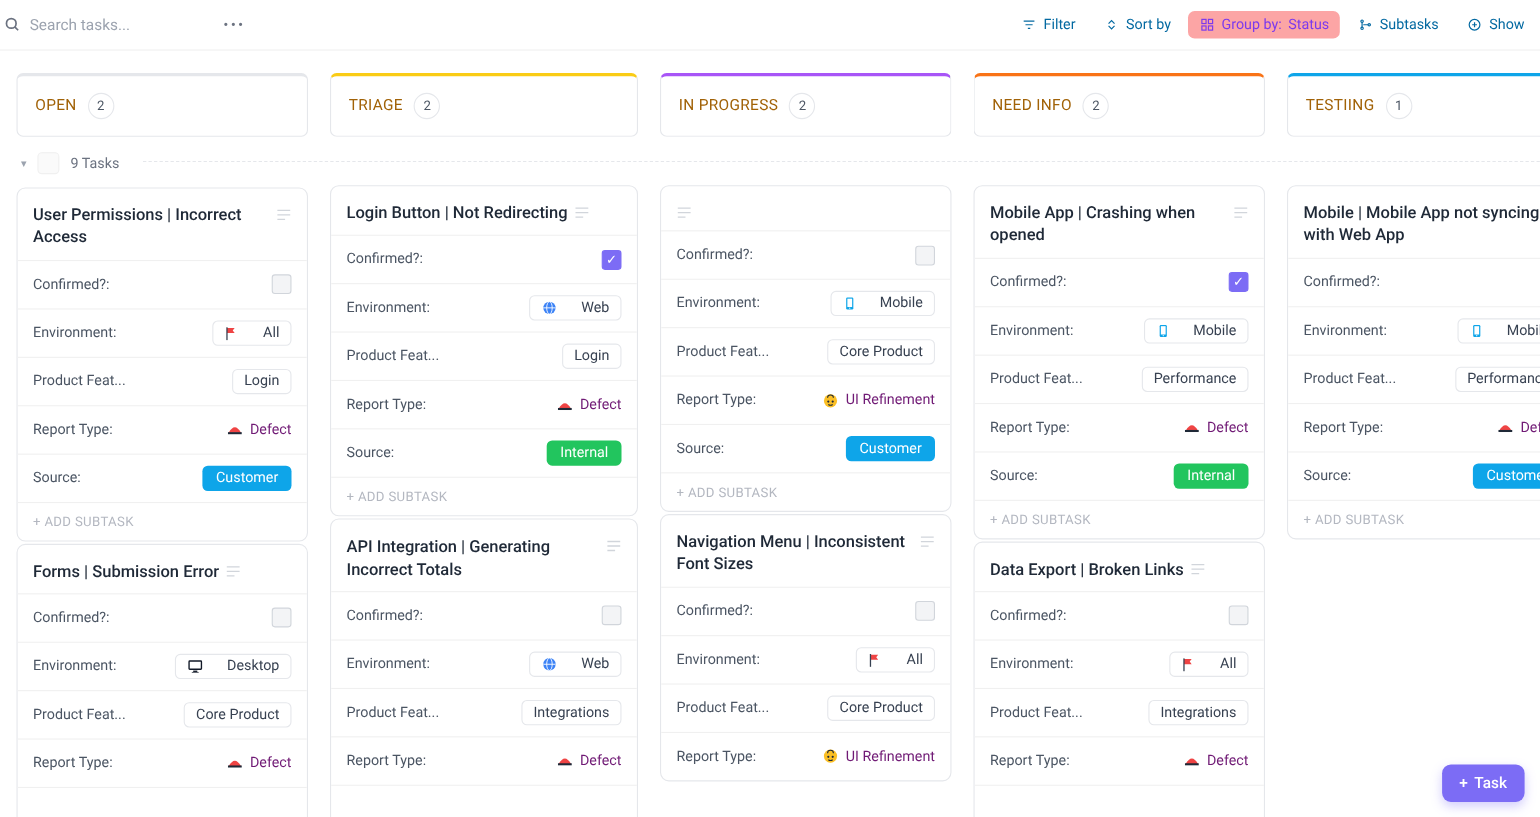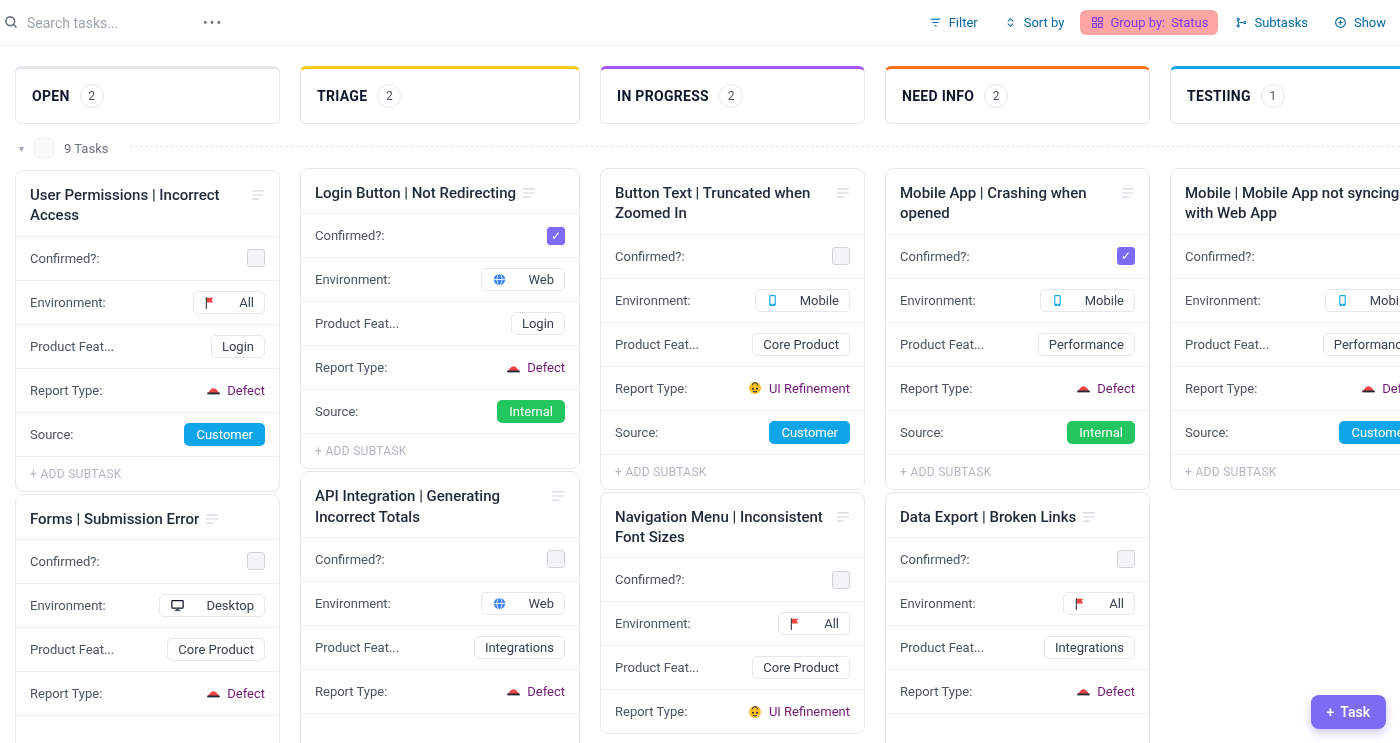--- a/index.html
+++ b/index.html
@@ -12,21 +12,21 @@
 .toolbar-right{display:flex;align-items:center;gap:6px}
 .tbtn{display:flex;align-items:center;gap:6px;padding:5px 10px;border-radius:6px;color:#0369a1;cursor:pointer;font-size:13px}
 .tbtn.active{background:#fca5a5;color:#7c3aed}
 .tbtn.active .accent{color:#7c3aed}
 .tbtn .ico{width:14px;height:14px;display:flex;align-items:center;justify-content:center}
 .board-wrap{padding:20px 0 20px 15px;overflow-x:auto}
 .columns{display:flex;gap:20px;min-width:max-content;padding-right:15px}
 .col{width:265px;flex:0 0 265px}
 .col.wide{width:280px;flex:0 0 280px}
 .col-head{border:1px solid #e5e7eb;border-top:3px solid var(--topc,#e5e7eb);border-radius:6px;padding:15px 16px;display:flex;align-items:center;gap:10px;background:#fff}
-.col-head .title{font-weight:700;font-size:14px;color:#0f172a;letter-spacing:.3px}
+.col-head .title{font-weight:400;font-size:14px;color:#a16207;letter-spacing:.3px}
 .count-badge{border:1px solid #e5e7eb;border-radius:999px;min-width:24px;height:24px;display:flex;align-items:center;justify-content:center;font-size:12px;color:#4b5563;padding:0 7px}
 .group-row{display:flex;align-items:center;gap:10px;padding:14px 0 10px 4px;color:#6b7280;font-size:13px;position:relative}
 .group-row::after{content:"";position:absolute;left:115px;right:-1230px;top:50%;border-top:1px dashed #e5e7eb}
 .caret{cursor:pointer;color:#9ca3af;font-size:10px}
 .group-square{width:20px;height:20px;border:1px solid #f0f0f0;border-radius:4px;background:#fafafa}
 .card{border:1px solid #e5e7eb;border-radius:8px;background:#fff;margin-top:2px;overflow:hidden}
 .card-title-row{display:flex;gap:6px;align-items:flex-start;padding:14px 14px 10px 14px}
 .card-title{font-weight:500;font-size:15px;color:#1f2937;line-height:1.35}
 .desc-icon{color:#d1d5db;flex-shrink:0;margin-top:4px}
 .field-row{display:flex;align-items:center;justify-content:space-between;padding:10px 14px;border-top:1px solid #f0f0f0;font-size:13px;min-height:44px}
@@ -346,21 +346,20 @@
   </div>
       </div>
       <div class="col ">
     <div class="col-head" style="--topc:#a855f7">
       <span class="title">IN PROGRESS</span>
       <span class="count-badge">2</span>
     </div>
         <div style="height:42px"></div>
   <div class="card">
     <div class="card-title-row">
-      <div class="card-title">Button Text | Truncated when Zoomed In</div>
       <span class="desc-icon">
               <svg width="14" height="12" viewBox="0 0 24 20" stroke="#d1d5db" stroke-width="2">
                 <line x1="2" y1="3" x2="22" y2="3"></line>
                 <line x1="2" y1="10" x2="22" y2="10"></line>
                 <line x1="2" y1="17" x2="14" y2="17"></line>
               </svg>
             </span>
     </div>
     <div class="field-row">
       <span class="field-label">Confirmed?:</span>

